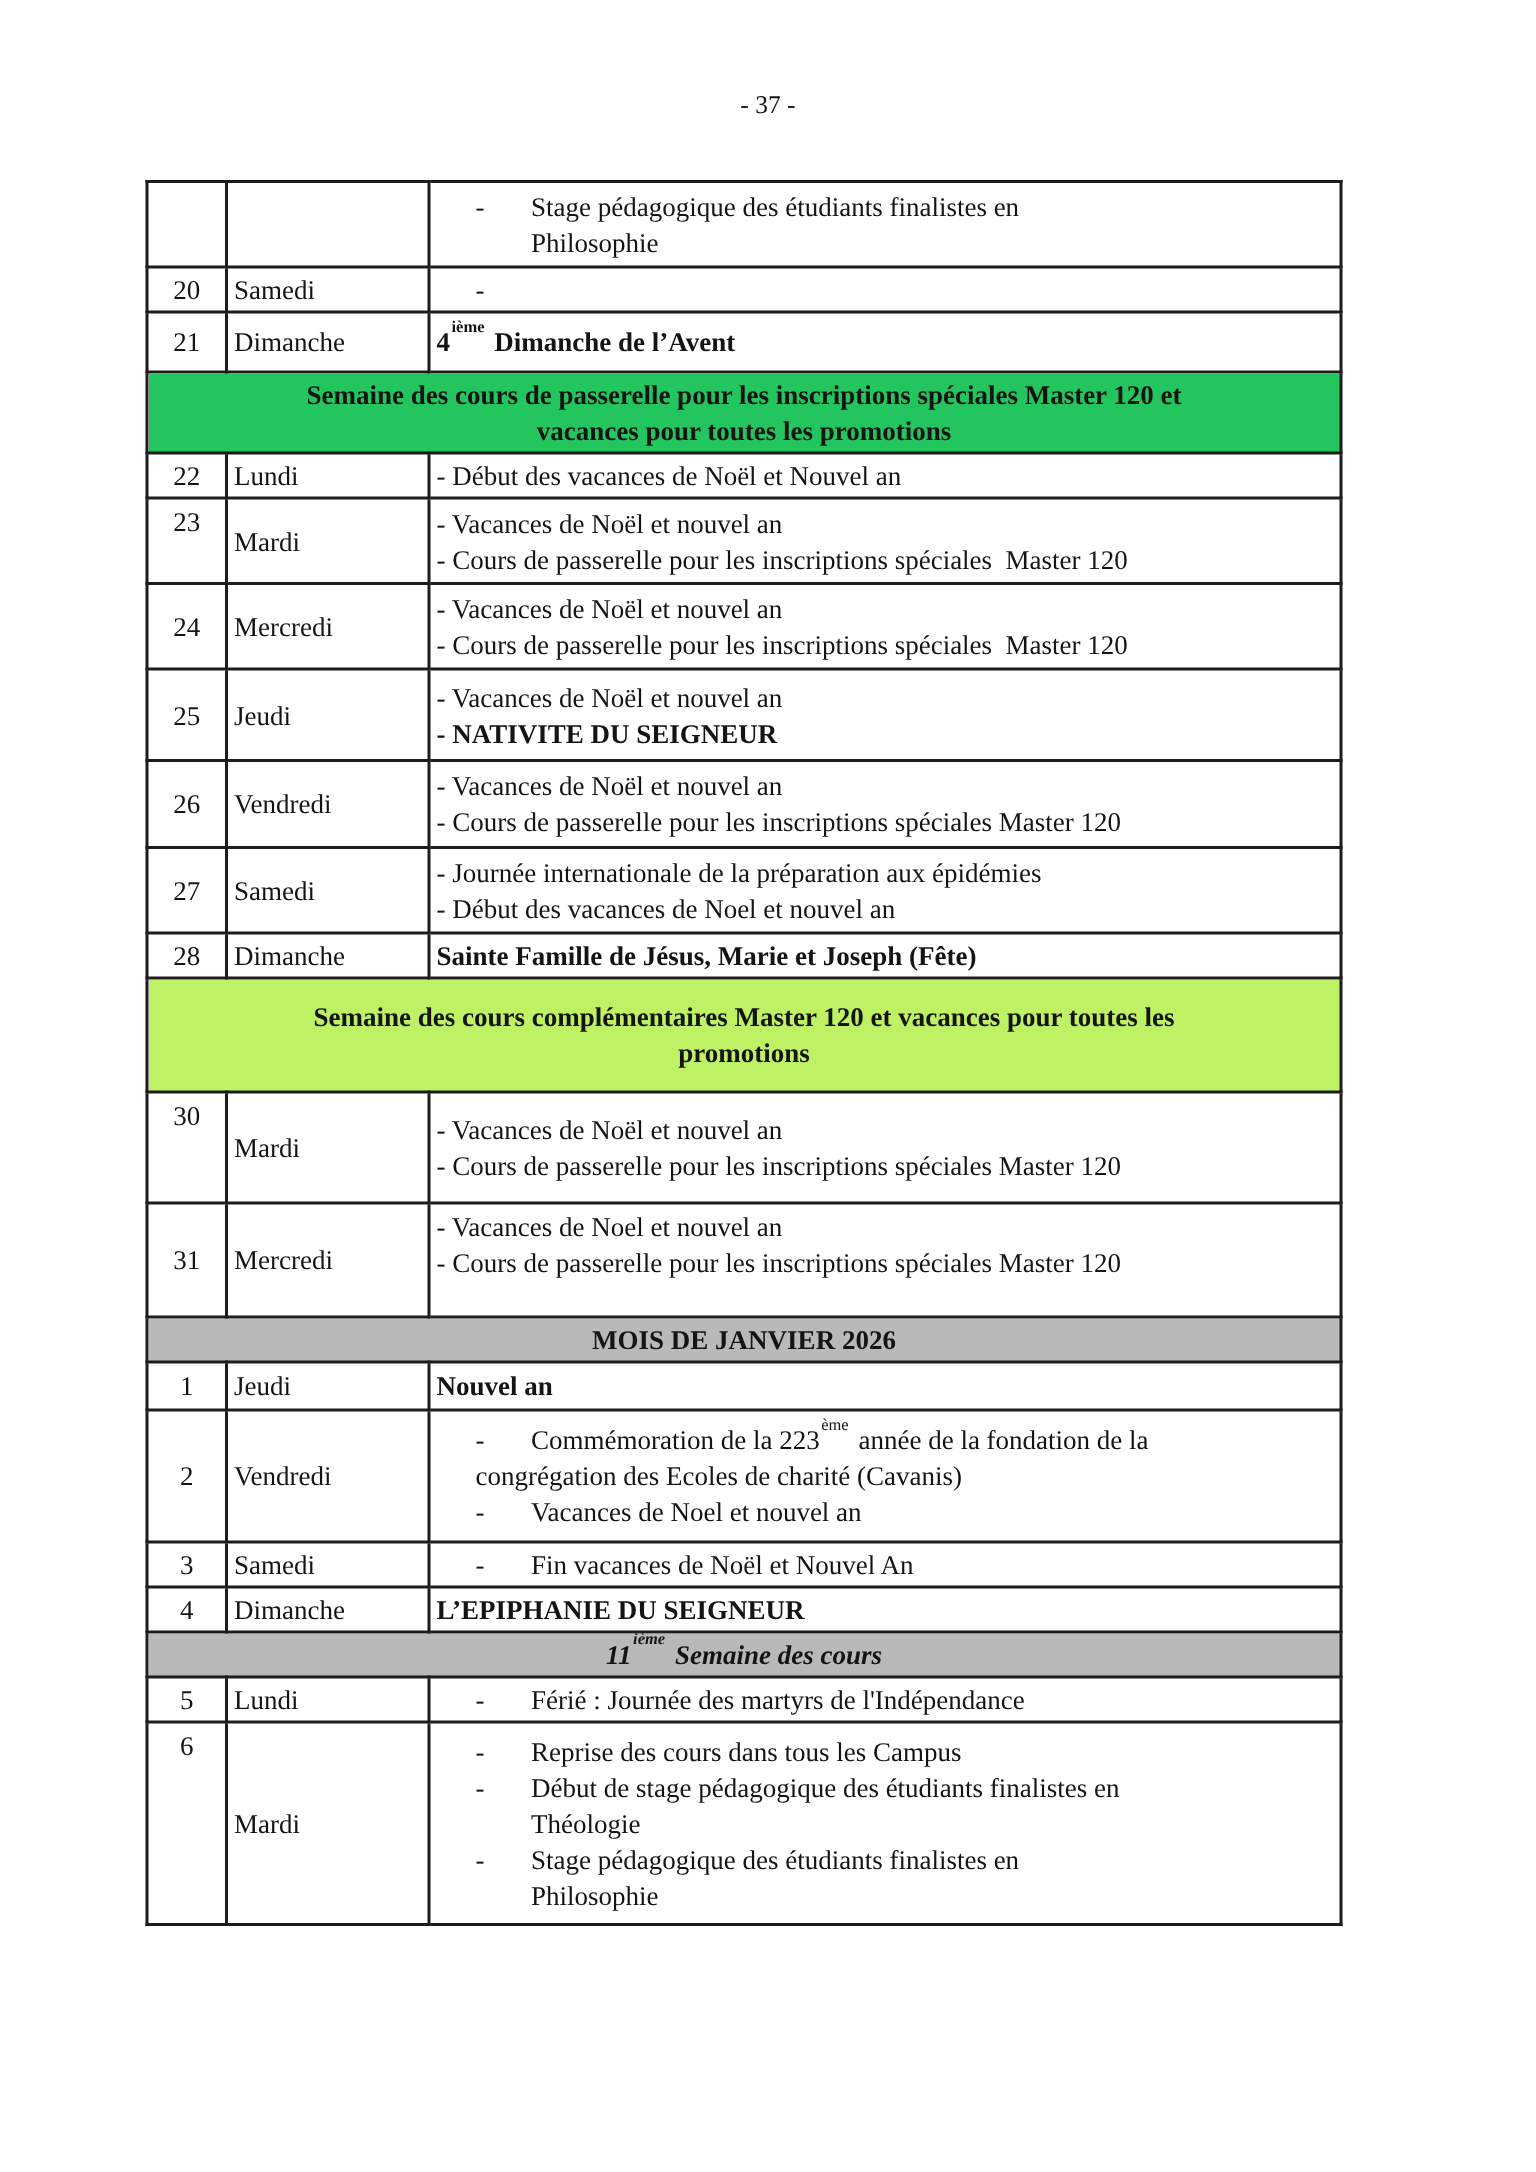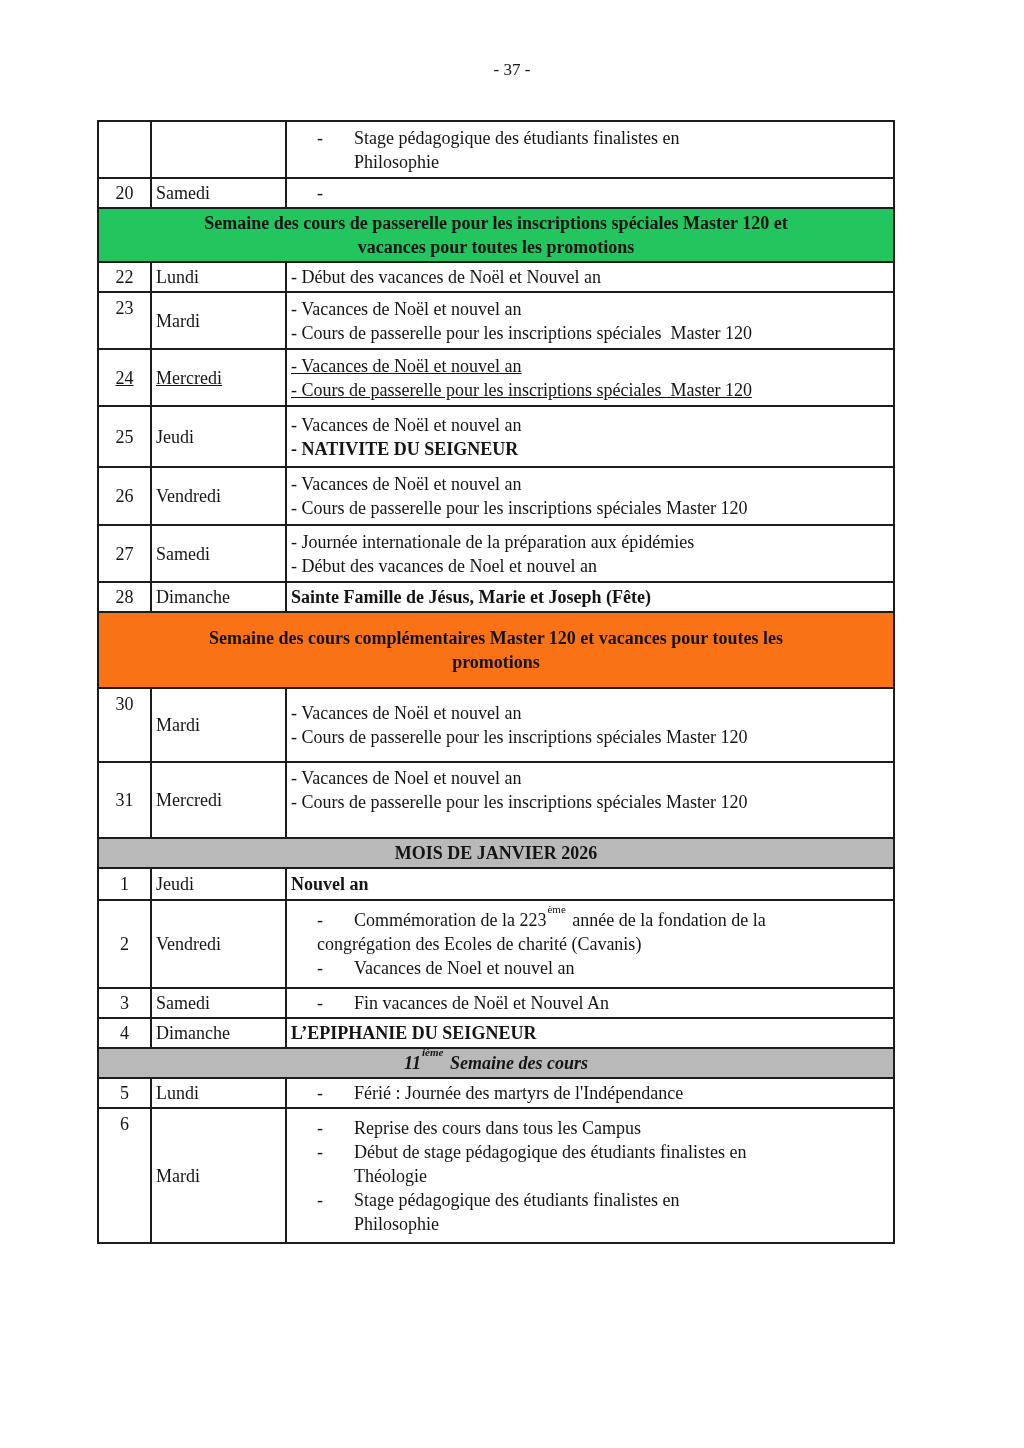--- a/index.html
+++ b/index.html
@@ -72,40 +72,47 @@
 Philosophie</span></div>
           </td>
         </tr>
         <tr style="height: 28px;">
           <td class="num">20</td>
           <td class="day">Samedi</td>
           <td class="events">
             <div class="li tab"><span class="dash">-</span><span class="txt"></span></div>
           </td>
         </tr>
+        <tr style="height: 40px;">
+          <td class="num">21</td>
+          <td class="day">Dimanche</td>
+          <td class="events">
+            <div class="li none bold"><span class="txt">4<sup>ième</sup> Dimanche de l’Avent</span></div>
+          </td>
+        </tr>
         <tr style="height: 54px;">
           <td colspan="3" class="section" style="background: #22c55e;">Semaine des cours de passerelle pour les inscriptions spéciales Master 120 et
 vacances pour toutes les promotions</td>
         </tr>
         <tr style="height: 28px;">
           <td class="num">22</td>
           <td class="day">Lundi</td>
           <td class="events">
             <div class="li dash"><span class="txt">- Début des vacances de Noël et Nouvel an</span></div>
           </td>
         </tr>
         <tr style="height: 57px;">
           <td class="num va-top">23</td>
           <td class="day">Mardi</td>
           <td class="events">
             <div class="li dash"><span class="txt">- Vacances de Noël et nouvel an</span></div>
             <div class="li dash"><span class="txt">- Cours de passerelle pour les inscriptions spéciales  Master 120</span></div>
           </td>
         </tr>
-        <tr style="height: 57px; text-decoration: underline;">
+        <tr style="height: 57px;">
           <td class="num">24</td>
           <td class="day">Mercredi</td>
           <td class="events">
             <div class="li dash"><span class="txt">- Vacances de Noël et nouvel an</span></div>
             <div class="li dash"><span class="txt">- Cours de passerelle pour les inscriptions spéciales  Master 120</span></div>
           </td>
         </tr>
         <tr style="height: 61px;">
           <td class="num">25</td>
           <td class="day">Jeudi</td>
@@ -131,21 +138,21 @@
           </td>
         </tr>
         <tr style="height: 29px;">
           <td class="num">28</td>
           <td class="day">Dimanche</td>
           <td class="events">
             <div class="li none bold"><span class="txt">Sainte Famille de Jésus, Marie et Joseph (Fête)</span></div>
           </td>
         </tr>
         <tr style="height: 76px;">
-          <td colspan="3" class="section" style="background: #f97316;">Semaine des cours complémentaires Master 120 et vacances pour toutes les
+          <td colspan="3" class="section" style="background: #bef264;">Semaine des cours complémentaires Master 120 et vacances pour toutes les
 promotions</td>
         </tr>
         <tr style="height: 74px;">
           <td class="num va-top">30</td>
           <td class="day">Mardi</td>
           <td class="events">
             <div class="li dash"><span class="txt">- Vacances de Noël et nouvel an</span></div>
             <div class="li dash"><span class="txt">- Cours de passerelle pour les inscriptions spéciales Master 120</span></div>
           </td>
         </tr>

